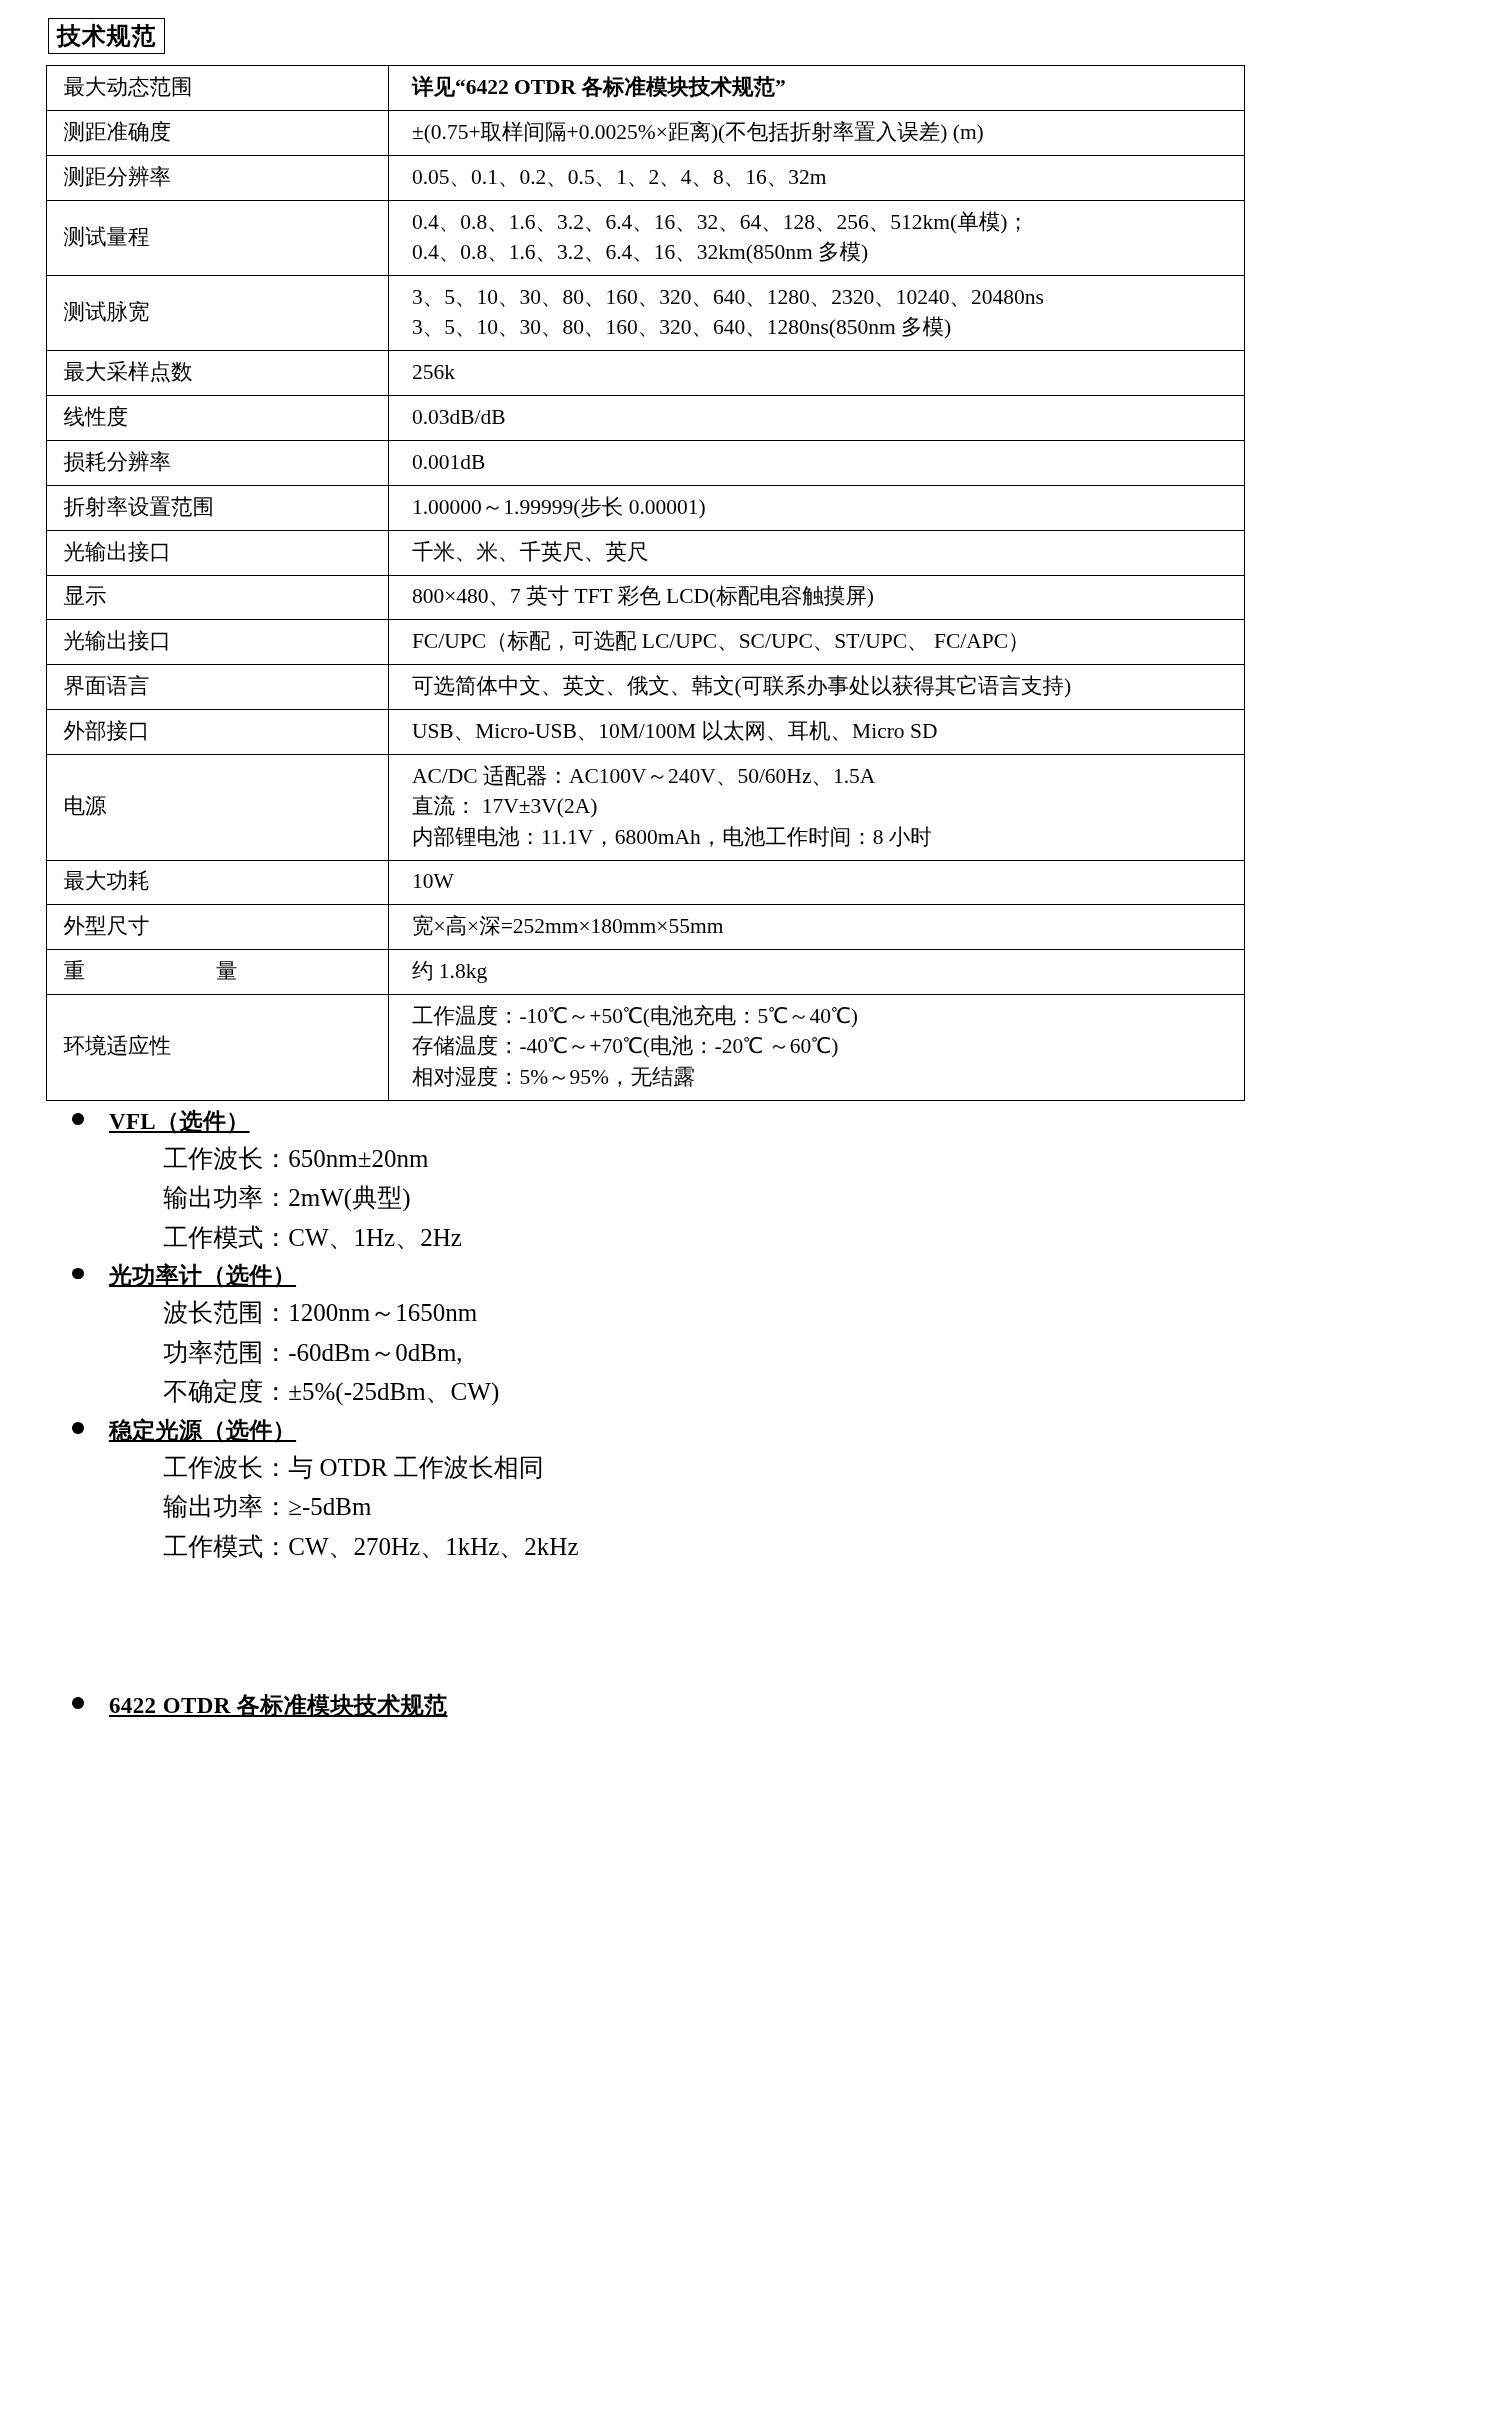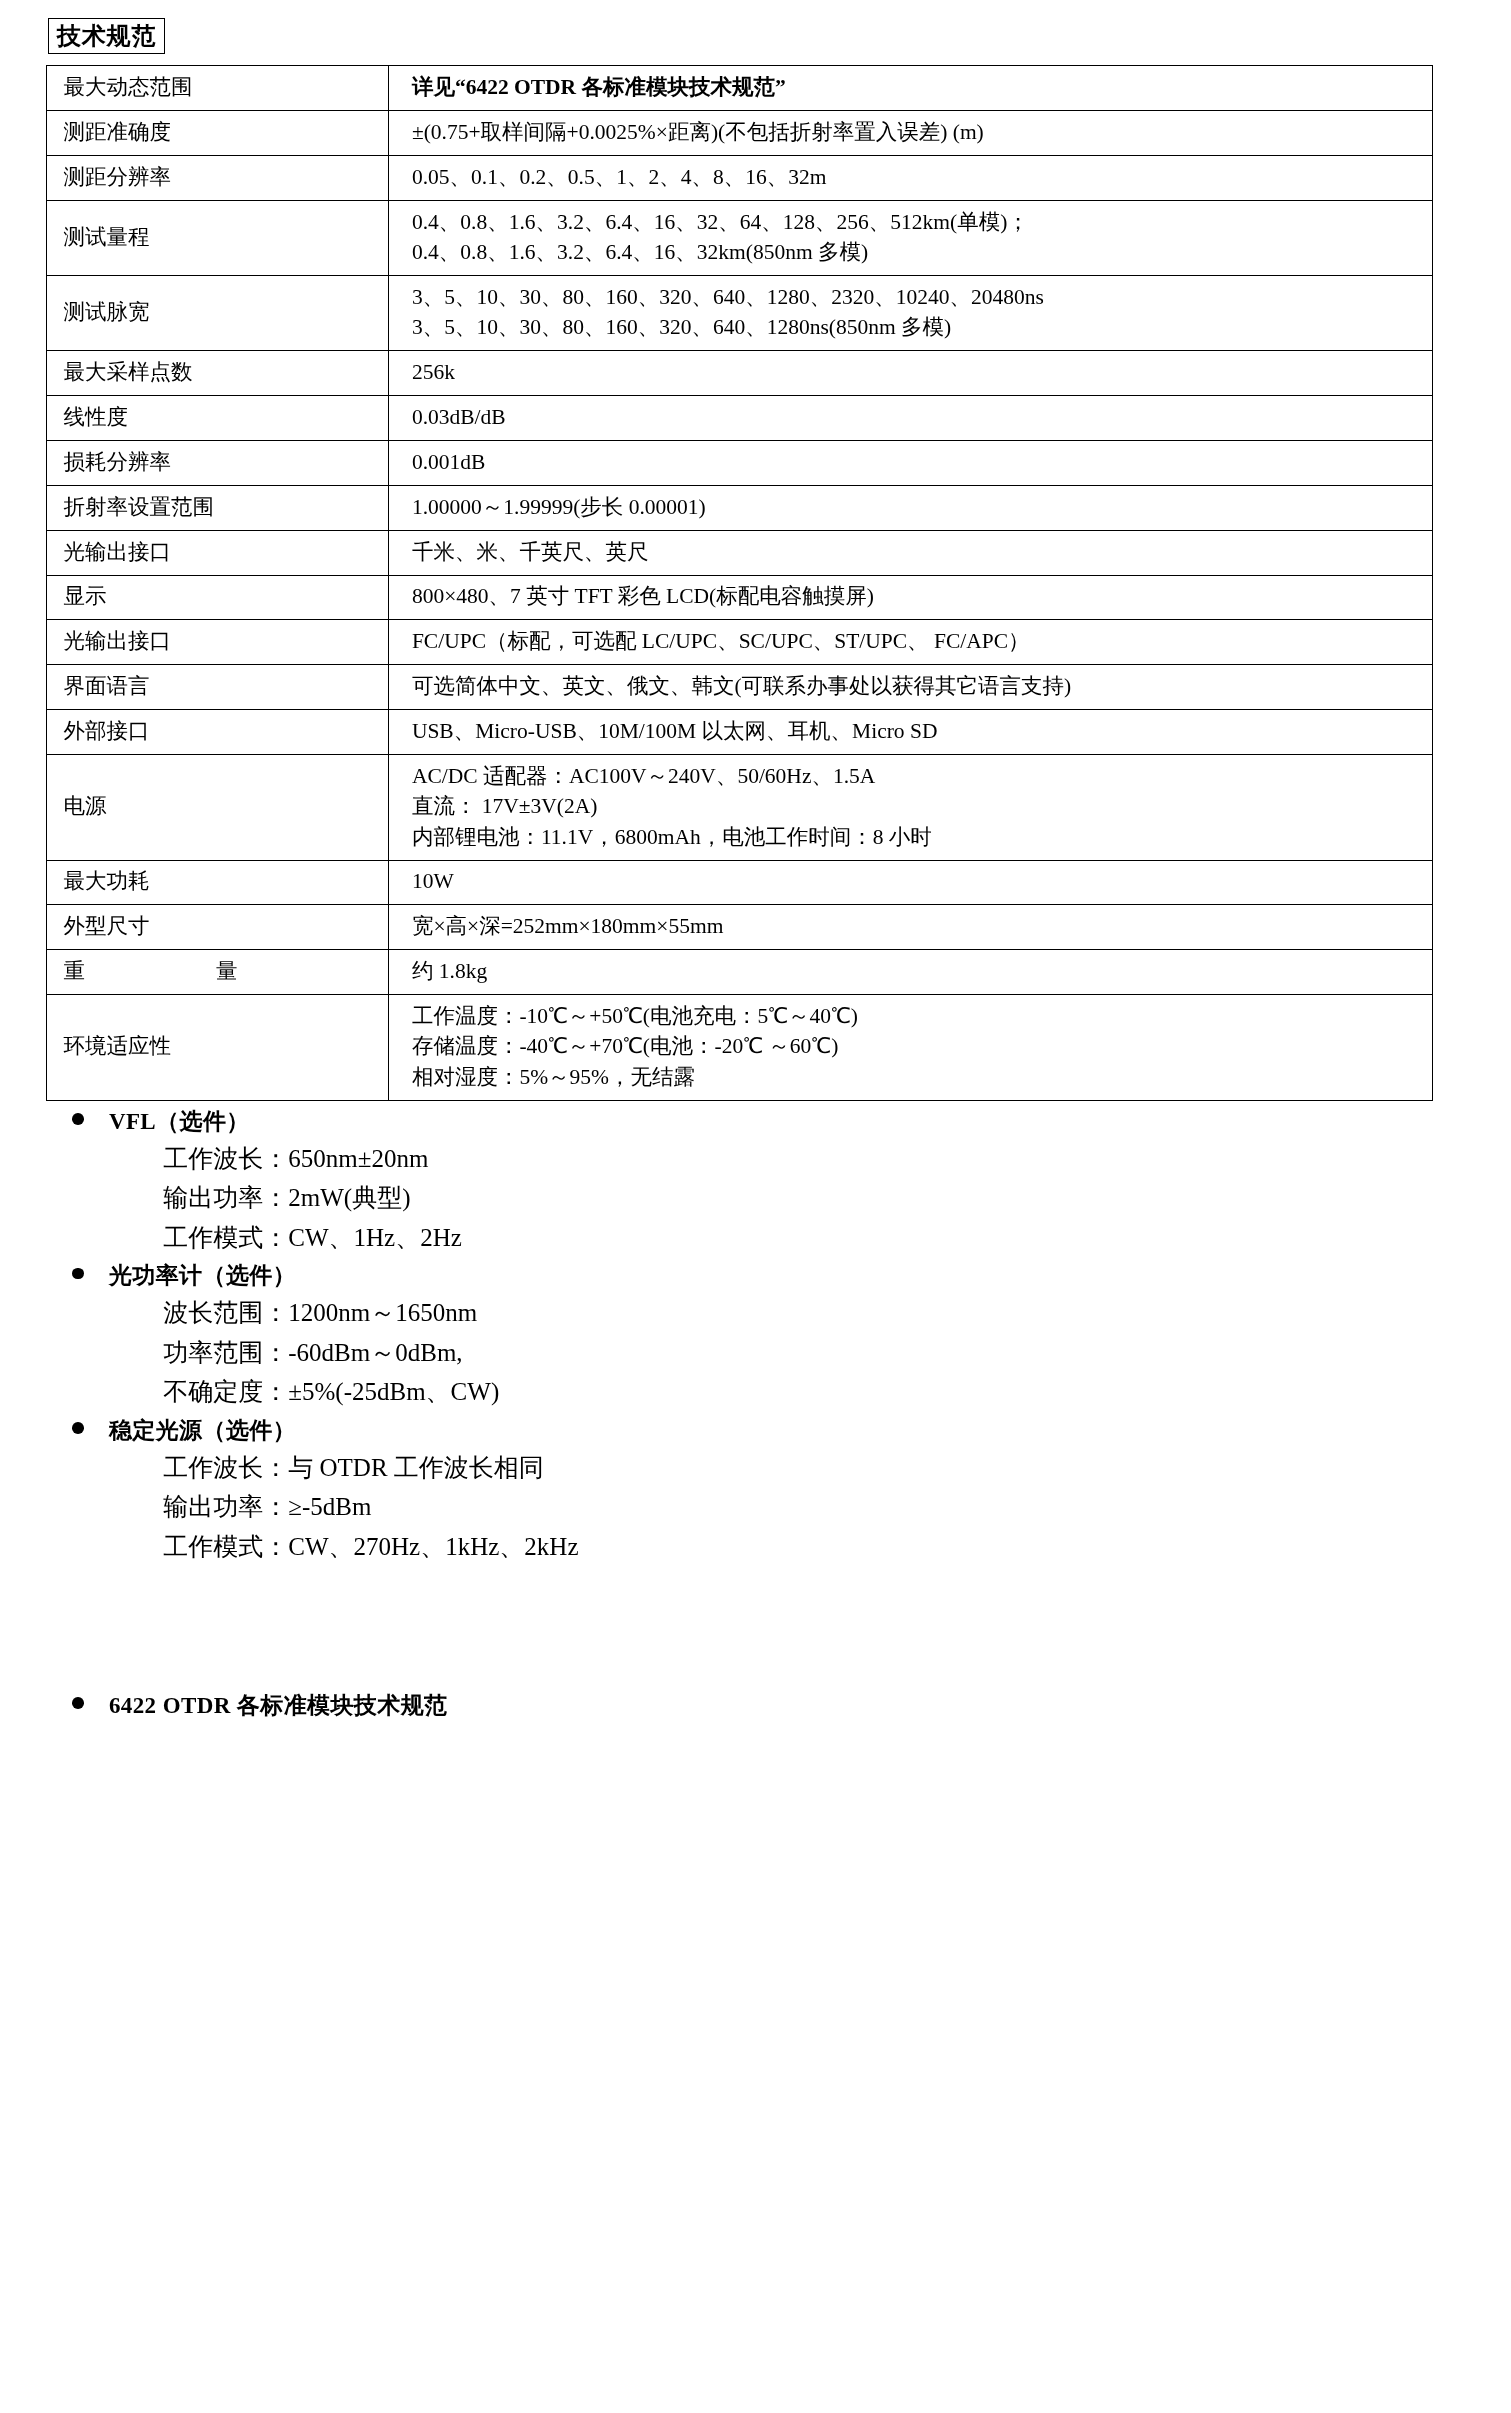--- a/index.html
+++ b/index.html
@@ -31,21 +31,21 @@
     font-weight: bold;
     font-size: 24px;
     line-height: 1.05;
     letter-spacing: 0.8px;
     margin: 3.3px 0 11.6px 1.7px;
   }
 
   
   table.spec {
     border-collapse: collapse;
-    width: 1387px;
+    width: 1199px;
     table-layout: fixed;
     margin-left: 0px;
   }
   table.spec td {
     border: 0.8px solid #000;
     vertical-align: middle;
     padding: 5.8px 8.3px 7.5px 10px;
     font-size: 21.5px;
     line-height: 1.42;
   }
@@ -87,20 +87,21 @@
     border-radius: 50%;
     background: #000;
     margin-right: 25px;
     margin-left: 18px;
     flex: none;
     position: relative;
     top: -4.1px;
   }
   .bullet-head .bullet-title {
     letter-spacing: 0.4px;
+    text-decoration: underline;
   }
   .bullet-lines {
     margin-left: 109px;
   }
   .bullet-lines .line {
     font-size: 25px;
     line-height: 1.58;
     white-space: nowrap;
   }
   .tail-section {

